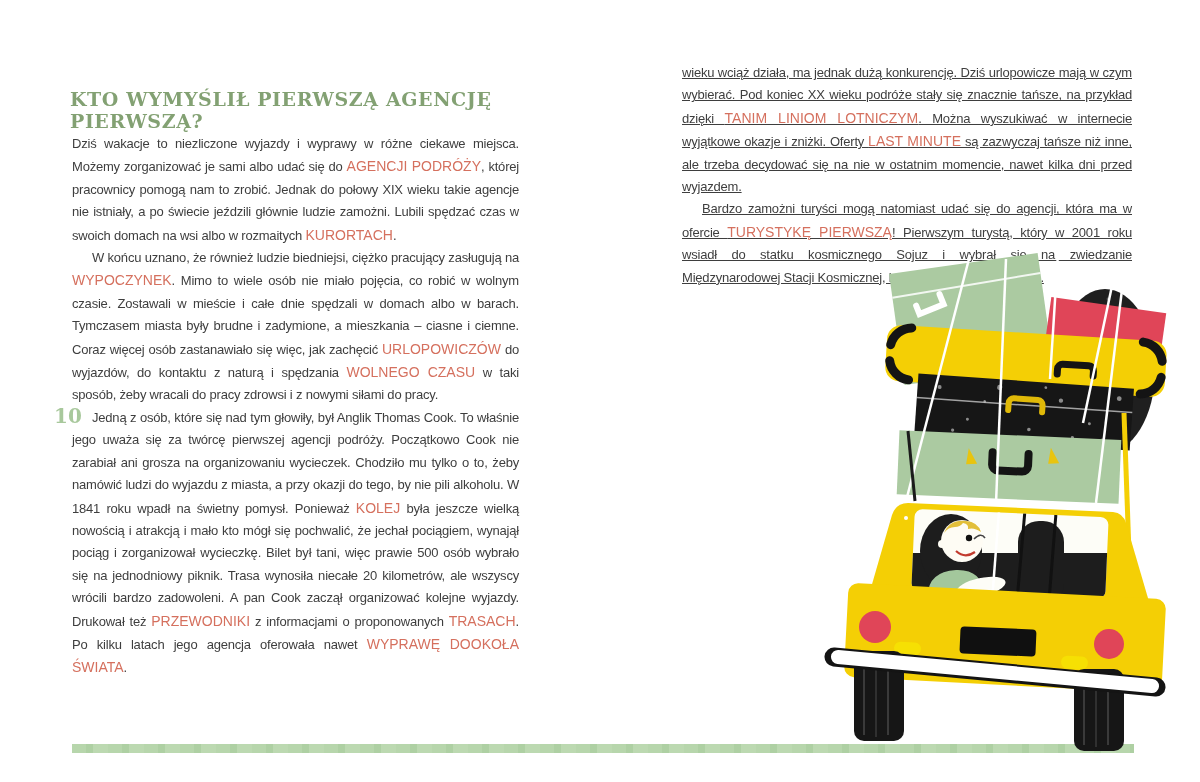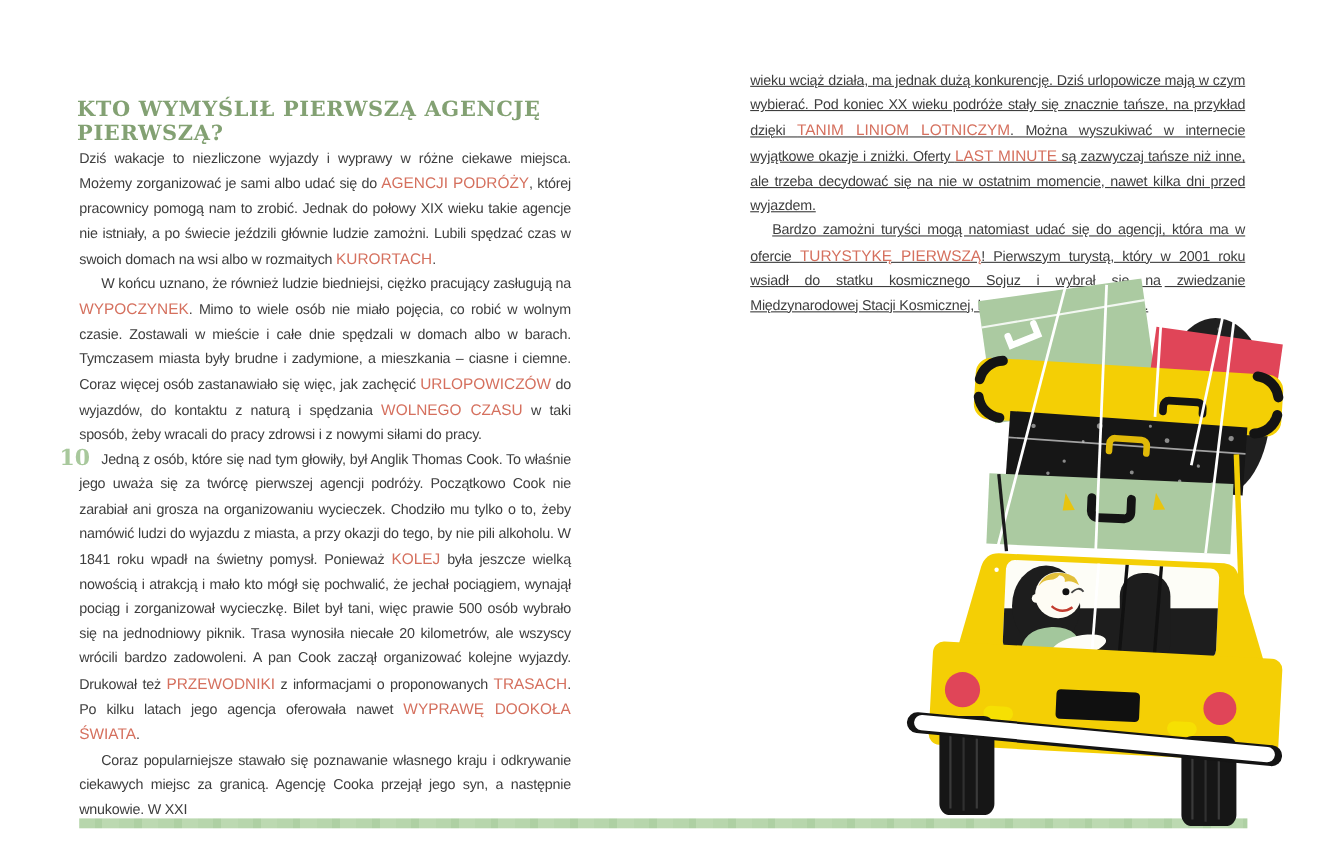--- a/index.html
+++ b/index.html
@@ -35,21 +35,20 @@
 <div id="spread">
 
   <div id="page-num">10</div>
 
   <div id="heading">KTO WYMYŚLIŁ PIERWSZĄ AGENCJĘ PIERWSZĄ?</div>
 
   <div id="left-col" class="col">
     <p><span>Dziś wakacje to niezliczone wyjazdy i wyprawy w różne ciekawe miejsca. Możemy zorganizować je sami albo udać się do </span><span class="hl">AGENCJI PODRÓŻY</span><span>, której pracownicy pomogą nam to zrobić. Jednak do połowy XIX wieku takie agencje nie istniały, a po świecie jeździli głównie ludzie zamożni. Lubili spędzać czas w swoich domach na wsi albo w rozmaitych </span><span class="hl">KURORTACH</span><span>.</span></p>
     <p class="indent"><span>W końcu uznano, że również ludzie biedniejsi, ciężko pracujący zasługują na </span><span class="hl">WYPOCZYNEK</span><span>. Mimo to wiele osób nie miało pojęcia, co robić w wolnym czasie. Zostawali w mieście i całe dnie spędzali w domach albo w barach. Tymczasem miasta były brudne i zadymione, a mieszkania – ciasne i ciemne. Coraz więcej osób zastanawiało się więc, jak zachęcić </span><span class="hl">URLOPOWICZÓW</span><span> do wyjazdów, do kontaktu z naturą i spędzania </span><span class="hl">WOLNEGO CZASU</span><span> w taki sposób, żeby wracali do pracy zdrowsi i z nowymi siłami do pracy.</span></p>
     <p class="indent"><span>Jedną z osób, które się nad tym głowiły, był Anglik Thomas Cook. To właśnie jego uważa się za twórcę pierwszej agencji podróży. Początkowo Cook nie zarabiał ani grosza na organizowaniu wycieczek. Chodziło mu tylko o to, żeby namówić ludzi do wyjazdu z miasta, a przy okazji do tego, by nie pili alkoholu. W 1841 roku wpadł na świetny pomysł. Ponieważ </span><span class="hl">KOLEJ</span><span> była jeszcze wielką nowością i atrakcją i mało kto mógł się pochwalić, że jechał pociągiem, wynajął pociąg i zorganizował wycieczkę. Bilet był tani, więc prawie 500 osób wybrało się na jednodniowy piknik. Trasa wynosiła niecałe 20 kilometrów, ale wszyscy wrócili bardzo zadowoleni. A pan Cook zaczął organizować kolejne wyjazdy. Drukował też </span><span class="hl">PRZEWODNIKI</span><span> z informacjami o proponowanych </span><span class="hl">TRASACH</span><span>. Po kilku latach jego agencja oferowała nawet </span><span class="hl">WYPRAWĘ DOOKOŁA ŚWIATA</span><span>.</span></p>
-    <p class="indent"><span>Coraz popularniejsze stawało się poznawanie własnego kraju i odkrywanie ciekawych miejsc za granicą. Agencję Cooka przejął jego syn, a następnie wnukowie. W XXI</span></p>
   </div>
 
   <div id="right-col" class="col">
     <p><span>wieku wciąż działa, ma jednak dużą konkurencję. Dziś urlopowicze mają w czym wybierać. Pod koniec XX wieku podróże stały się znacznie tańsze, na przykład dzięki </span><span class="hl">TANIM LINIOM LOTNICZYM</span><span>. Można wyszukiwać w internecie wyjątkowe okazje i zniżki. Oferty </span><span class="hl">LAST MINUTE</span><span> są zazwyczaj tańsze niż inne, ale trzeba decydować się na nie w ostatnim momencie, nawet kilka dni przed wyjazdem.</span></p>
     <p class="indent"><span>Bardzo zamożni turyści mogą natomiast udać się do agencji, która ma w ofercie </span><span class="hl">TURYSTYKĘ PIERWSZĄ</span><span>! Pierwszym turystą, który w 2001 roku wsiadł do statku kosmicznego Sojuz i wybrał się na zwiedzanie Międzynarodowej Stacji Kosmicznej, był Amerykanin Dennis Tito.</span></p>
   </div>
 
   <div id="ground-strip"></div>
 
   <svg id="illustration" viewBox="0 0 382 502" aria-hidden="true">

